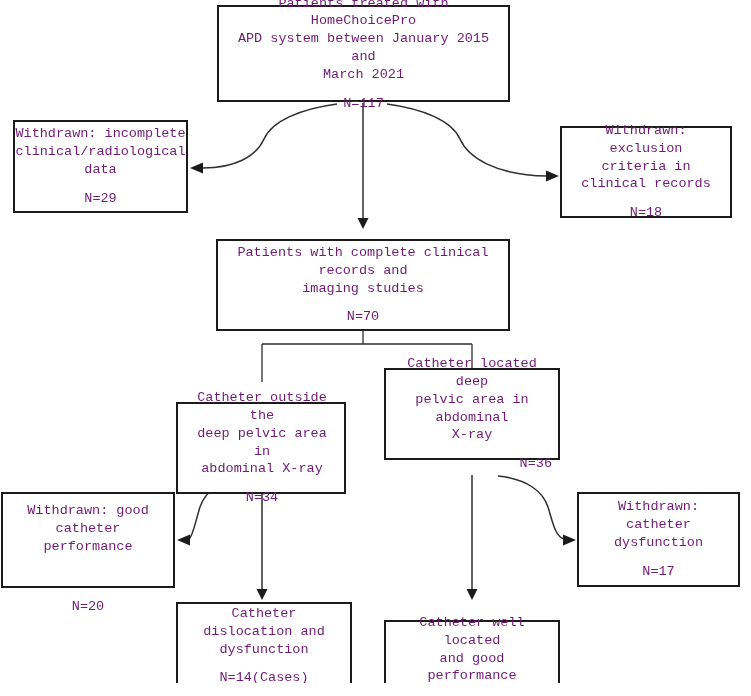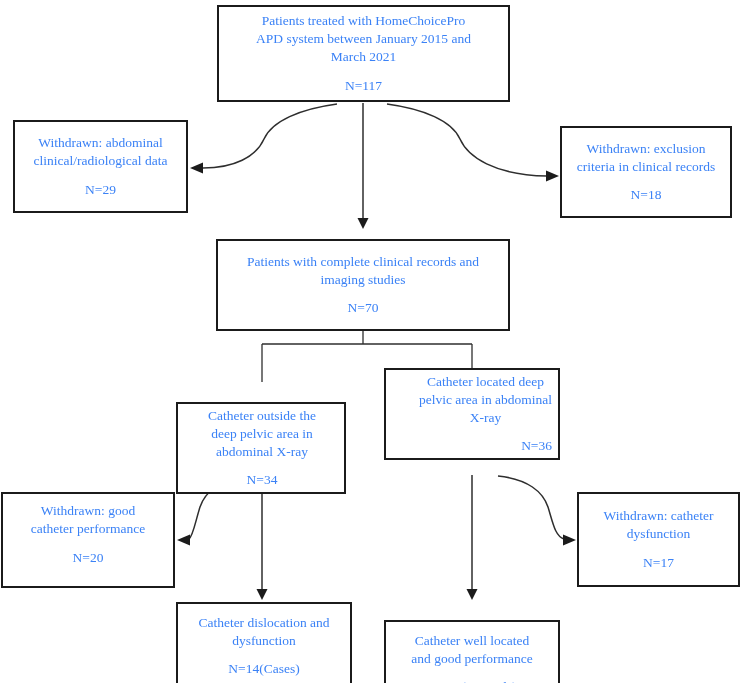--- a/index.html
+++ b/index.html
@@ -1,22 +1,22 @@
 <!DOCTYPE html>
 <html><head>
 <meta charset="utf-8">
 <style>
   html, body { margin: 0; padding: 0; background: #ffffff; }
   .figure {
     position: relative;
     width: 751px;
     height: 683px;
     background: #ffffff;
-    font-family: Liberation Serif, serif;
-    color: #3b82f6;
+    font-family: Liberation Mono, monospace;
+    color: #701a75;
     overflow: hidden;
   }
   .edges {
     position: absolute;
     left: 0; top: 0;
     width: 751px; height: 696px;
     pointer-events: none;
   }
   .node {
     position: absolute;
@@ -36,21 +36,21 @@
   .node .node-n { margin-top: 11px; white-space: pre-line; }
 
   
   #node-top           { left: 217px; top:   5px; width: 293px; height: 97px; }
   #node-wd-left1      { left:  13px; top: 120px; width: 175px; height: 93px; }
   #node-wd-right1     { left: 560px; top: 126px; width: 172px; height: 92px; }
   #node-middle        { left: 216px; top: 230px; width: 294px; height: 92px; margin-top: 9px; }
   #node-branch-left   { left: 176px; top: 402px; width: 170px; height: 92px; padding-left: 8px; }
   #node-branch-right  { left: 384px; top: 368px; width: 176px; height: 92px; align-items: flex-end; }
   #node-wd-left2      { left:   1px; top: 492px; width: 174px; height: 96px;
-                        justify-content: flex-start; padding-top: 8px; }
+                        justify-content: flex-start; padding-top: 8px; gap: 32px; }
   #node-wd-right2     { left: 577px; top: 492px; width: 163px; height: 95px; align-items: center; }
   #node-bottom-left   { left: 176px; top: 602px; width: 176px; height: 88px; }
   #node-bottom-right  { left: 384px; top: 602px; width: 176px; height: 88px; margin-top: 18px; }
 </style>
 </head>
 <body>
 
 <div class="figure">
 
   <svg class="edges" width="751" height="696" viewBox="0 0 751 696" fill="none" stroke="#2e2e2e" stroke-width="1.5">
@@ -99,21 +99,21 @@
   </svg>
 
   <div class="node" id="node-top">
     <div class="node-text">Patients treated with HomeChoicePro
 APD system between January 2015 and
 March 2021</div>
     <div class="node-n">N=117</div>
   </div>
 
   <div class="node" id="node-wd-left1">
-    <div class="node-text">Withdrawn: abdominal
+    <div class="node-text">Withdrawn: incomplete
 clinical/radiological data</div>
     <div class="node-n">N=29</div>
   </div>
 
   <div class="node" id="node-wd-right1">
     <div class="node-text">Withdrawn: exclusion
 criteria in clinical records</div>
     <div class="node-n">N=18</div>
   </div>
 

